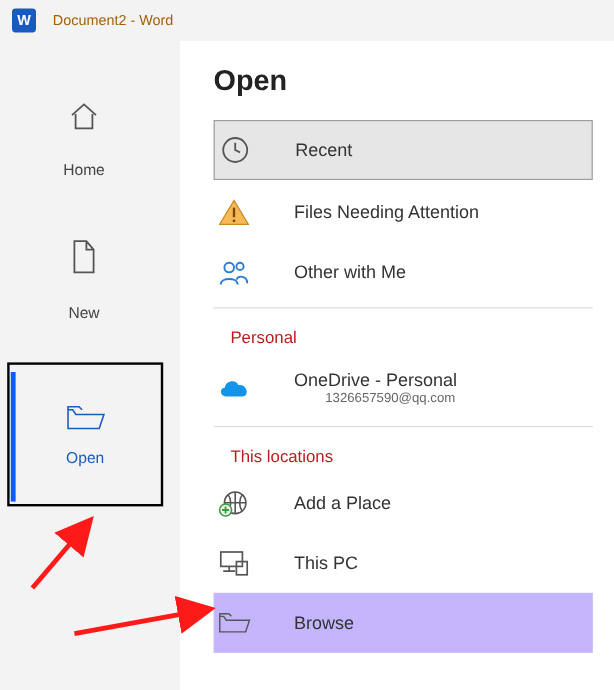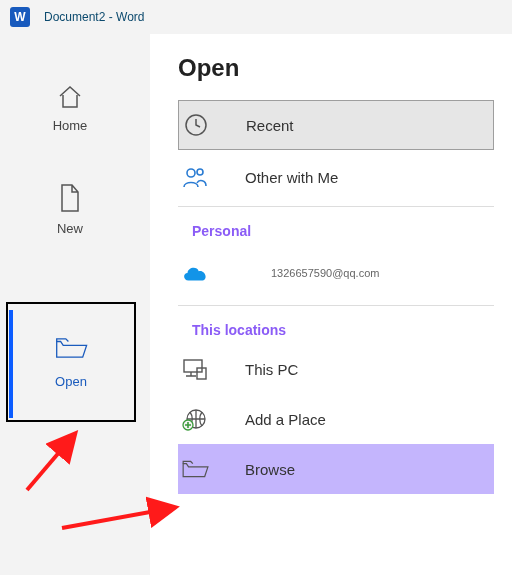--- a/index.html
+++ b/index.html
@@ -20,39 +20,39 @@
     gap: 14px;
   }
   .word-icon {
     width: 20px; height: 20px;
     background: #185ABD;
     border-radius: 3px;
     display: flex; align-items: center; justify-content: center;
     color: #fff; font-weight: bold; font-size: 12px;
     font-family: Arial, sans-serif;
   }
-  .doc-title { font-size: 12px; color: #0c4a6e; }
+  .doc-title { font-size: 12px; color: #a16207; }
 
   .sidebar {
     position: absolute;
     left: 0; top: 34px;
     width: 140px;
     height: 541px;
     background: #f3f3f3;
     display: flex;
     flex-direction: column;
     align-items: center;
     padding-top: 40px;
   }
   .sidebar-item {
     width: 140px;
     display: flex;
     flex-direction: column;
     align-items: center;
-    gap: 8px;
+    gap: 24px;
     padding: 10px 0 30px 0;
     color: #444;
   }
   .sidebar-item .lbl { font-size: 13px; }
   .sidebar-item svg { display: block; }
 
   .open-box {
     position: absolute;
     left: 6px; top: 302px;
     width: 130px; height: 120px;
@@ -107,21 +107,21 @@
     background: #c4b5fd;
     width: 316px;
   }
   .row.onedrive { height: 56px; }
   .row .icon-slot { width: 28px; display:flex; justify-content:center; }
   .divider {
     border: none; border-top: 1px solid #ddd;
     width: 316px; margin: 4px 0 6px 0;
   }
   .section-label {
-    font-size: 14px; font-weight: 700; color: #8b5cf6;
+    font-size: 14px; font-weight: 400; color: #b91c1c;
     padding: 10px 0 6px 14px;
   }
   .onedrive-text .primary { font-size: 15px; }
   .onedrive-text .secondary { font-size: 11px; color: #666; margin-left: 26px; }
 
   
   .arrow { position: absolute; pointer-events: none; }
   .arrow svg { overflow: visible; }
 </style>
 </head>
@@ -170,20 +170,30 @@
   <div class="row recent">
     <span class="icon-slot">
       <svg width="24" height="24" viewBox="0 0 24 24" fill="none" stroke="#555" stroke-width="1.5">
         <circle cx="12" cy="12" r="10"></circle>
           <path d="M12 6 V12 L16 14"></path>
       </svg>
     </span>
     <span>Recent</span>
   </div>
 
+  <div class="row">
+    <span class="icon-slot">
+      <svg width="26" height="24" viewBox="0 0 26 24">
+        <path d="M13 2 L25 22 H1 Z" fill="#f7b955" stroke="#c78a1f" stroke-width="1"></path>
+        <rect x="12" y="8" width="2" height="8" fill="#7a4a00"></rect>
+        <rect x="12" y="18" width="2" height="2" fill="#7a4a00"></rect>
+      </svg>
+    </span>
+    <span>Files Needing Attention</span>
+  </div>
 
   <div class="row">
     <span class="icon-slot">
       <svg width="26" height="22" viewBox="0 0 26 22" fill="none" stroke="#2b7cd3" stroke-width="1.6">
         <circle cx="9" cy="7" r="4"></circle>
           <path d="M2 21 C2 15 16 15 16 21"></path>
         <circle cx="18" cy="6" r="3"></circle>
           <path d="M15 17 C17 13 24 14 24 20"></path>
       </svg>
     </span>
@@ -193,48 +203,49 @@
   <hr class="divider">
   <div class="section-label">Personal</div>
 
   <div class="row onedrive">
     <span class="icon-slot">
       <svg width="30" height="20" viewBox="0 0 30 20">
         <path d="M8 18 C2 18 2 10 7 10 C7 4 17 2 19 8 C26 6 30 18 22 18 Z" fill="#1294e8"></path>
       </svg>
     </span>
     <span class="onedrive-text">
+      <div class="primary">OneDrive - Personal</div>
       <div class="secondary">1326657590@qq.com</div>
     </span>
   </div>
 
   <hr class="divider">
   <div class="section-label">This locations</div>
-
-  <div class="row">
-    <span class="icon-slot">
-      <svg width="26" height="24" viewBox="0 0 26 24" fill="none" stroke="#555" stroke-width="1.4">
-        <rect x="2" y="3" width="18" height="12"></rect>
-          <path d="M9 15 V19 M4 19 H14"></path>
-        <rect x="15" y="11" width="9" height="11"></rect>
-      </svg>
-    </span>
-    <span>This PC</span>
-  </div>
 
   <div class="row">
     <span class="icon-slot">
       <svg width="26" height="24" viewBox="0 0 26 24" fill="none" stroke="#555" stroke-width="1.3">
         <circle cx="14" cy="12" r="9"></circle>
           <path d="M5 12 H23 M14 3 V21 M8 5 C11 9 11 15 8 19 M20 5 C17 9 17 15 20 19"></path>
         <circle cx="6" cy="18" r="5" fill="#f3f3f3" stroke="#3a9a3a"></circle>
         <path d="M6 15 V21 M3 18 H9" stroke="#3a9a3a" stroke-width="1.6"></path>
       </svg>
     </span>
     <span>Add a Place</span>
+  </div>
+
+  <div class="row">
+    <span class="icon-slot">
+      <svg width="26" height="24" viewBox="0 0 26 24" fill="none" stroke="#555" stroke-width="1.4">
+        <rect x="2" y="3" width="18" height="12"></rect>
+          <path d="M9 15 V19 M4 19 H14"></path>
+        <rect x="15" y="11" width="9" height="11"></rect>
+      </svg>
+    </span>
+    <span>This PC</span>
   </div>
 
   <div class="row browse">
     <span class="icon-slot">
       <svg width="28" height="22" viewBox="0 0 52 40" fill="none" stroke="#555" stroke-width="2.2">
         <path d="M4 10 V34 H44 L50 16 H14 L10 10 Z"></path>
         <path d="M4 10 V6 H18 L22 10"></path>
       </svg>
     </span>
     <span>Browse</span>

